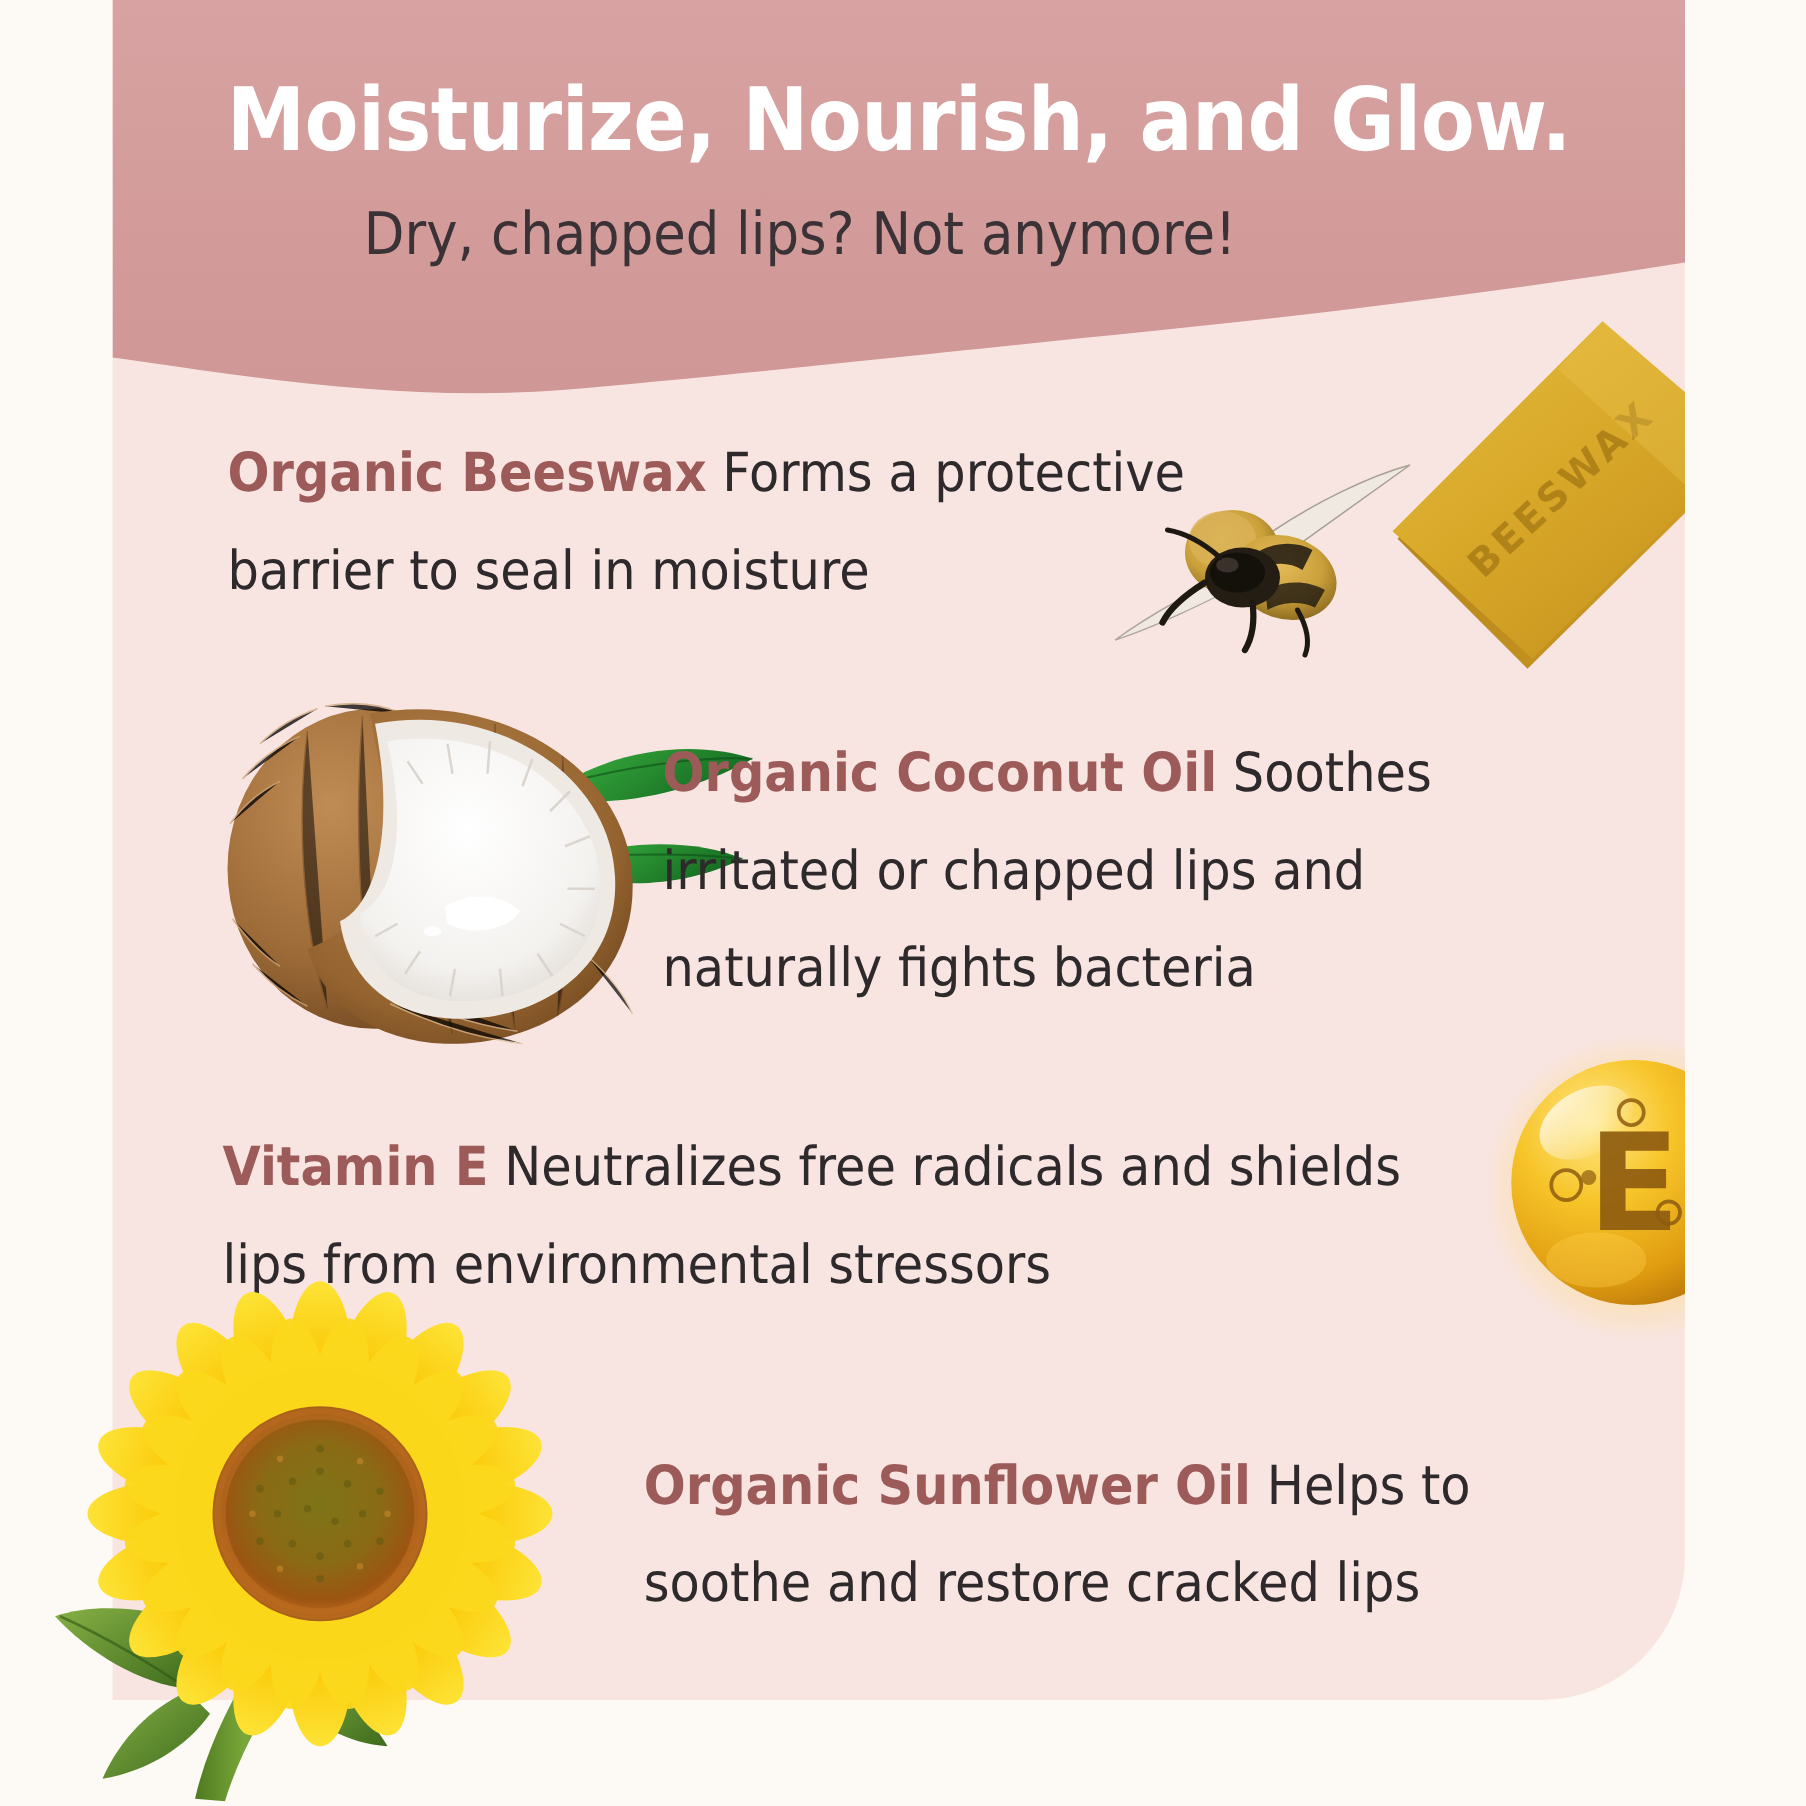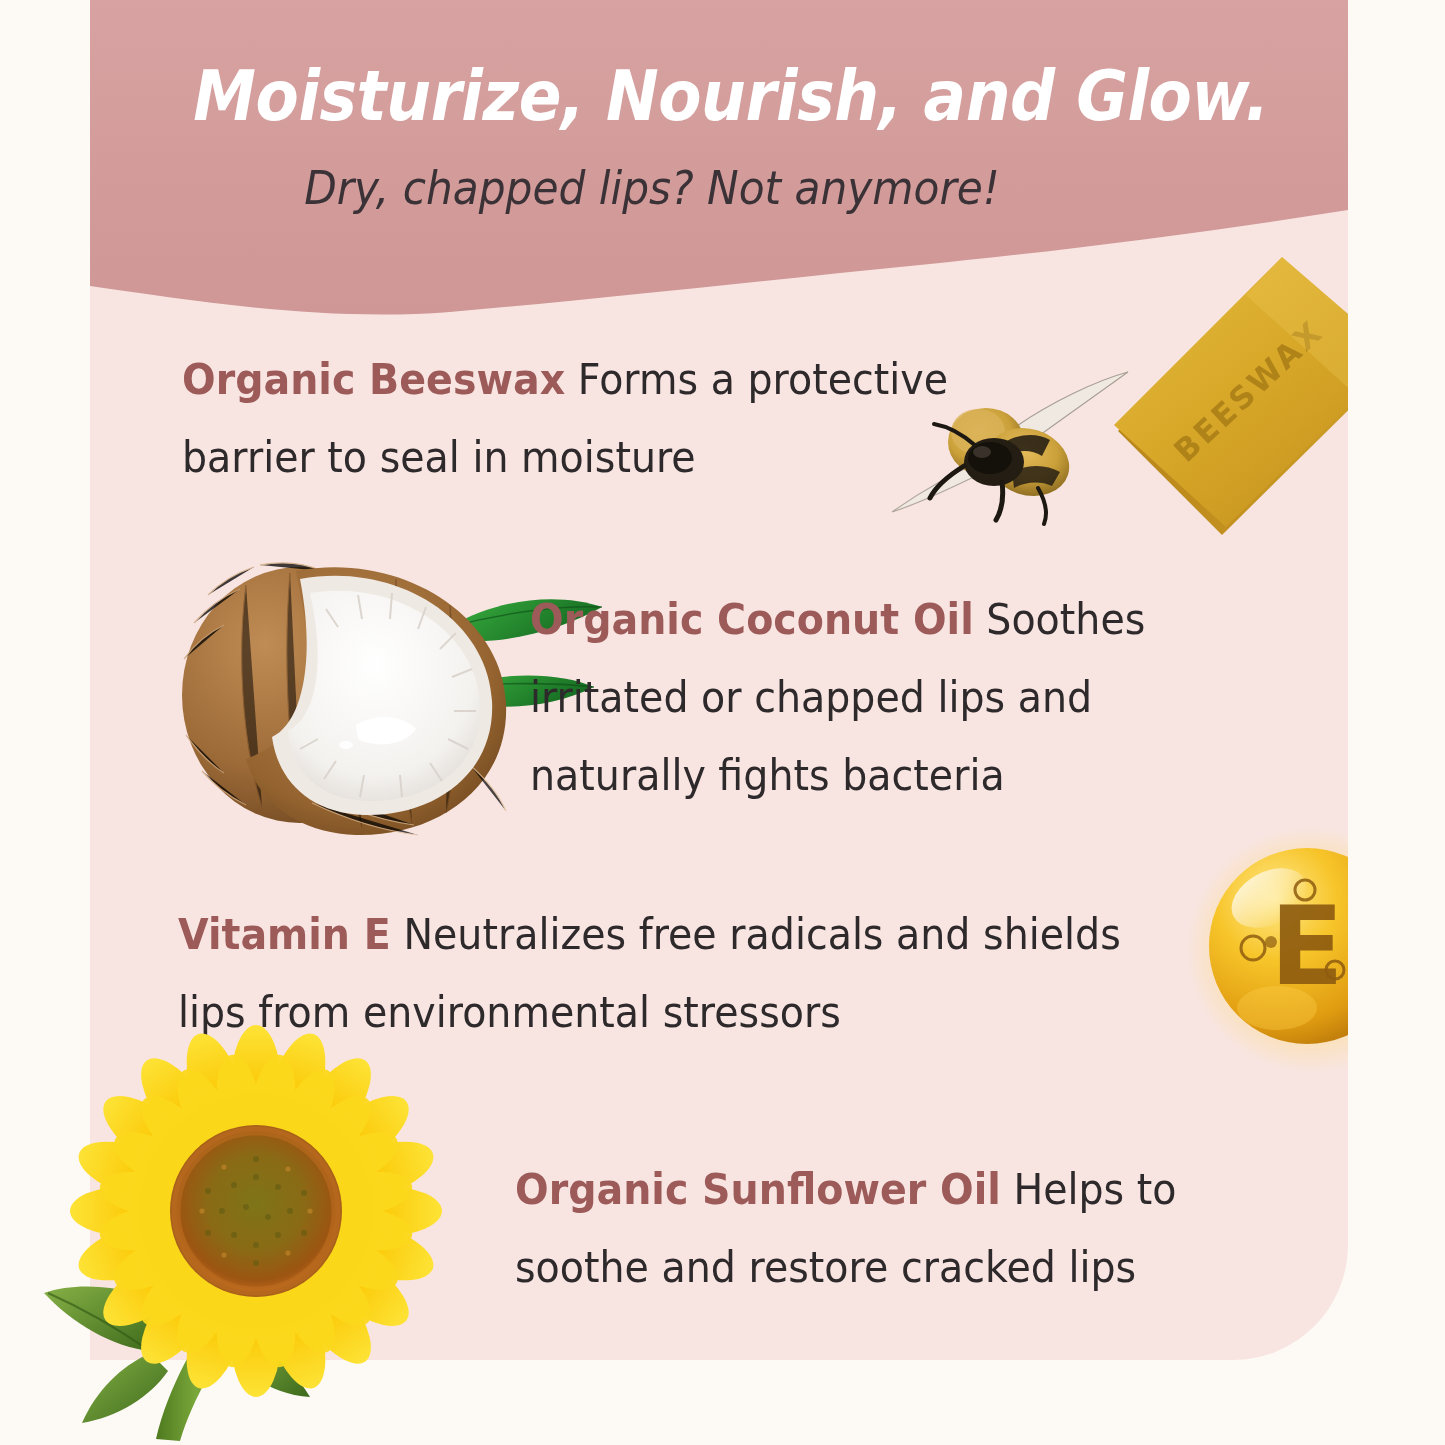--- a/index.html
+++ b/index.html
@@ -39,26 +39,25 @@
   .header-wave {
     position: absolute;
     left: 0;
     top: 0;
     width: 1258px;
     height: 330px;
   }
 
   .header-text-layer {
     position: absolute;
-    left: 12px;
+    left: 0;
     top: 0;
     width: 1258px;
     height: 330px;
     z-index: 3;
-    font-style: italic;
   }
 
   .headline {
     position: absolute;
     left: 0;
     top: 55px;
     width: 1258px;
     text-align: center;
     color: #ffffff;
     font-family: "DejaVu Sans", sans-serif;

